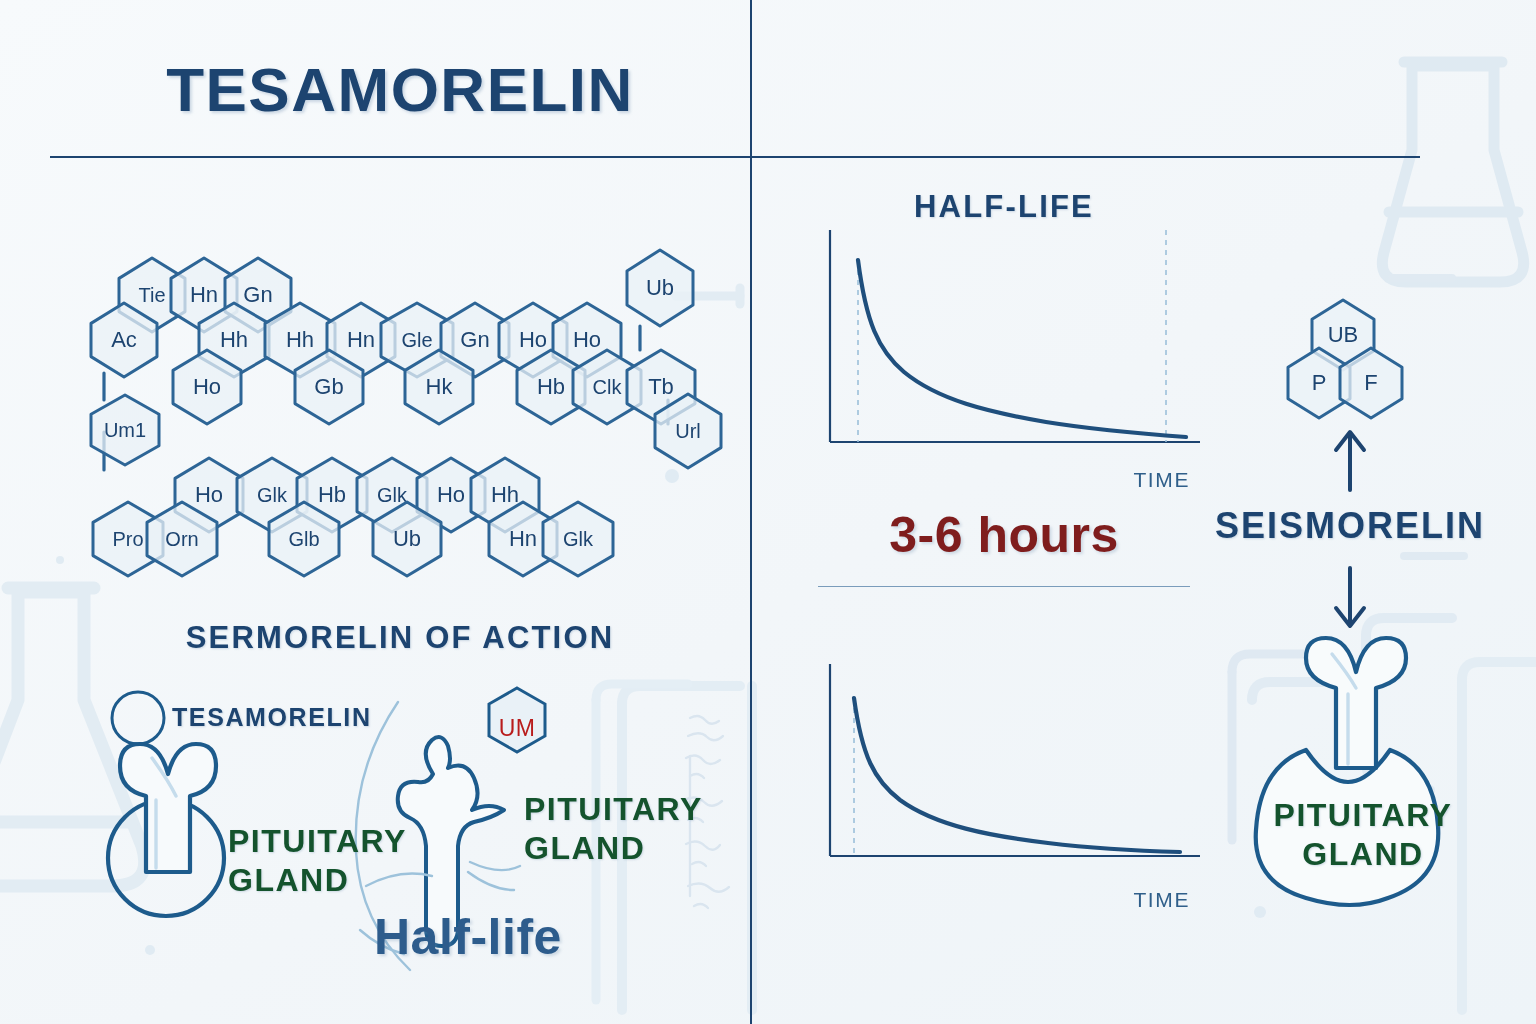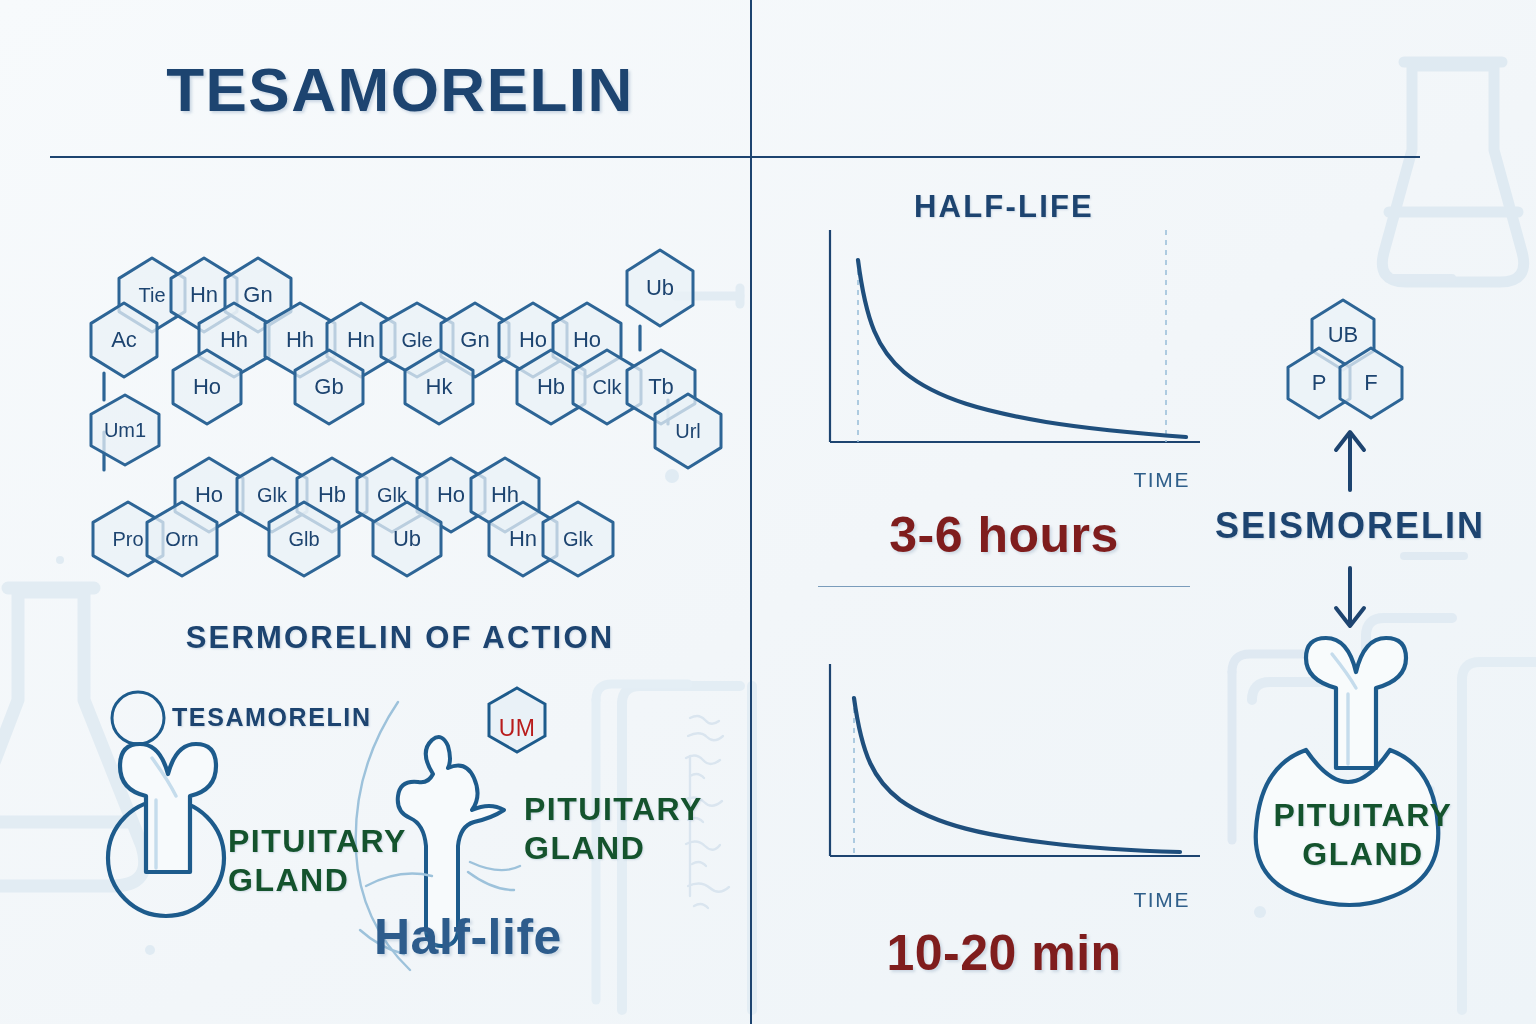--- a/index.html
+++ b/index.html
@@ -296,21 +296,20 @@
   <svg class="abs" style="left:808px;top:660px;" width="400" height="220" viewBox="0 0 400 220">
     <line x1="22" y1="4" x2="22" y2="196" stroke="#1d4470" stroke-width="2.2"></line>
     <line x1="22" y1="196" x2="392" y2="196" stroke="#1d4470" stroke-width="2.2"></line>
     <line x1="46" y1="38" x2="46" y2="196" stroke="#9cc0da" stroke-width="1.6" stroke-dasharray="5 5"></line>
     <path fill="none" stroke="#1f4f7d" stroke-width="4.2" stroke-linecap="round" d="M46 38 C 54 96, 66 120, 92 140 C 128 166, 182 176, 240 183
              C 290 189, 336 191, 372 192"></path>
   </svg>
 
   <div class="abs axis-label" style="left:818px;top:888px;width:372px;">TIME</div>
 
-  <div class="abs value-big" style="left:818px;top:924px;width:372px;">10-20 min</div>
 
   <div class="abs" id="molecule-right" style="left:0;top:0;width:1536px;height:1024px;">
       <svg width="1536" height="1024" viewBox="0 0 1536 1024" style="position: absolute; left: 0px; top: 0px;">
         <polygon points="1343.0,300.0 1374.0,319.3 1374.0,350.8 1343.0,370.0 1312.0,350.8 1312.0,319.3" fill="#eaf1f7" fill-opacity="0.75" stroke="#2d6596" stroke-width="3" stroke-linejoin="round"></polygon>
         <text x="1343.0" y="342.0" text-anchor="middle" font-family="&quot;Liberation Sans&quot;, sans-serif" font-size="22" fill="#1d4470">UB</text>
         <polygon points="1319.0,348.0 1350.0,367.3 1350.0,398.8 1319.0,418.0 1288.0,398.8 1288.0,367.3" fill="#eaf1f7" fill-opacity="0.75" stroke="#2d6596" stroke-width="3" stroke-linejoin="round"></polygon>
         <text x="1319.0" y="390.0" text-anchor="middle" font-family="&quot;Liberation Sans&quot;, sans-serif" font-size="22" fill="#1d4470">P</text>
         <polygon points="1371.0,348.0 1402.0,367.3 1402.0,398.8 1371.0,418.0 1340.0,398.8 1340.0,367.3" fill="#eaf1f7" fill-opacity="0.75" stroke="#2d6596" stroke-width="3" stroke-linejoin="round"></polygon>
         <text x="1371.0" y="390.0" text-anchor="middle" font-family="&quot;Liberation Sans&quot;, sans-serif" font-size="22" fill="#1d4470">F</text>
       </svg>

